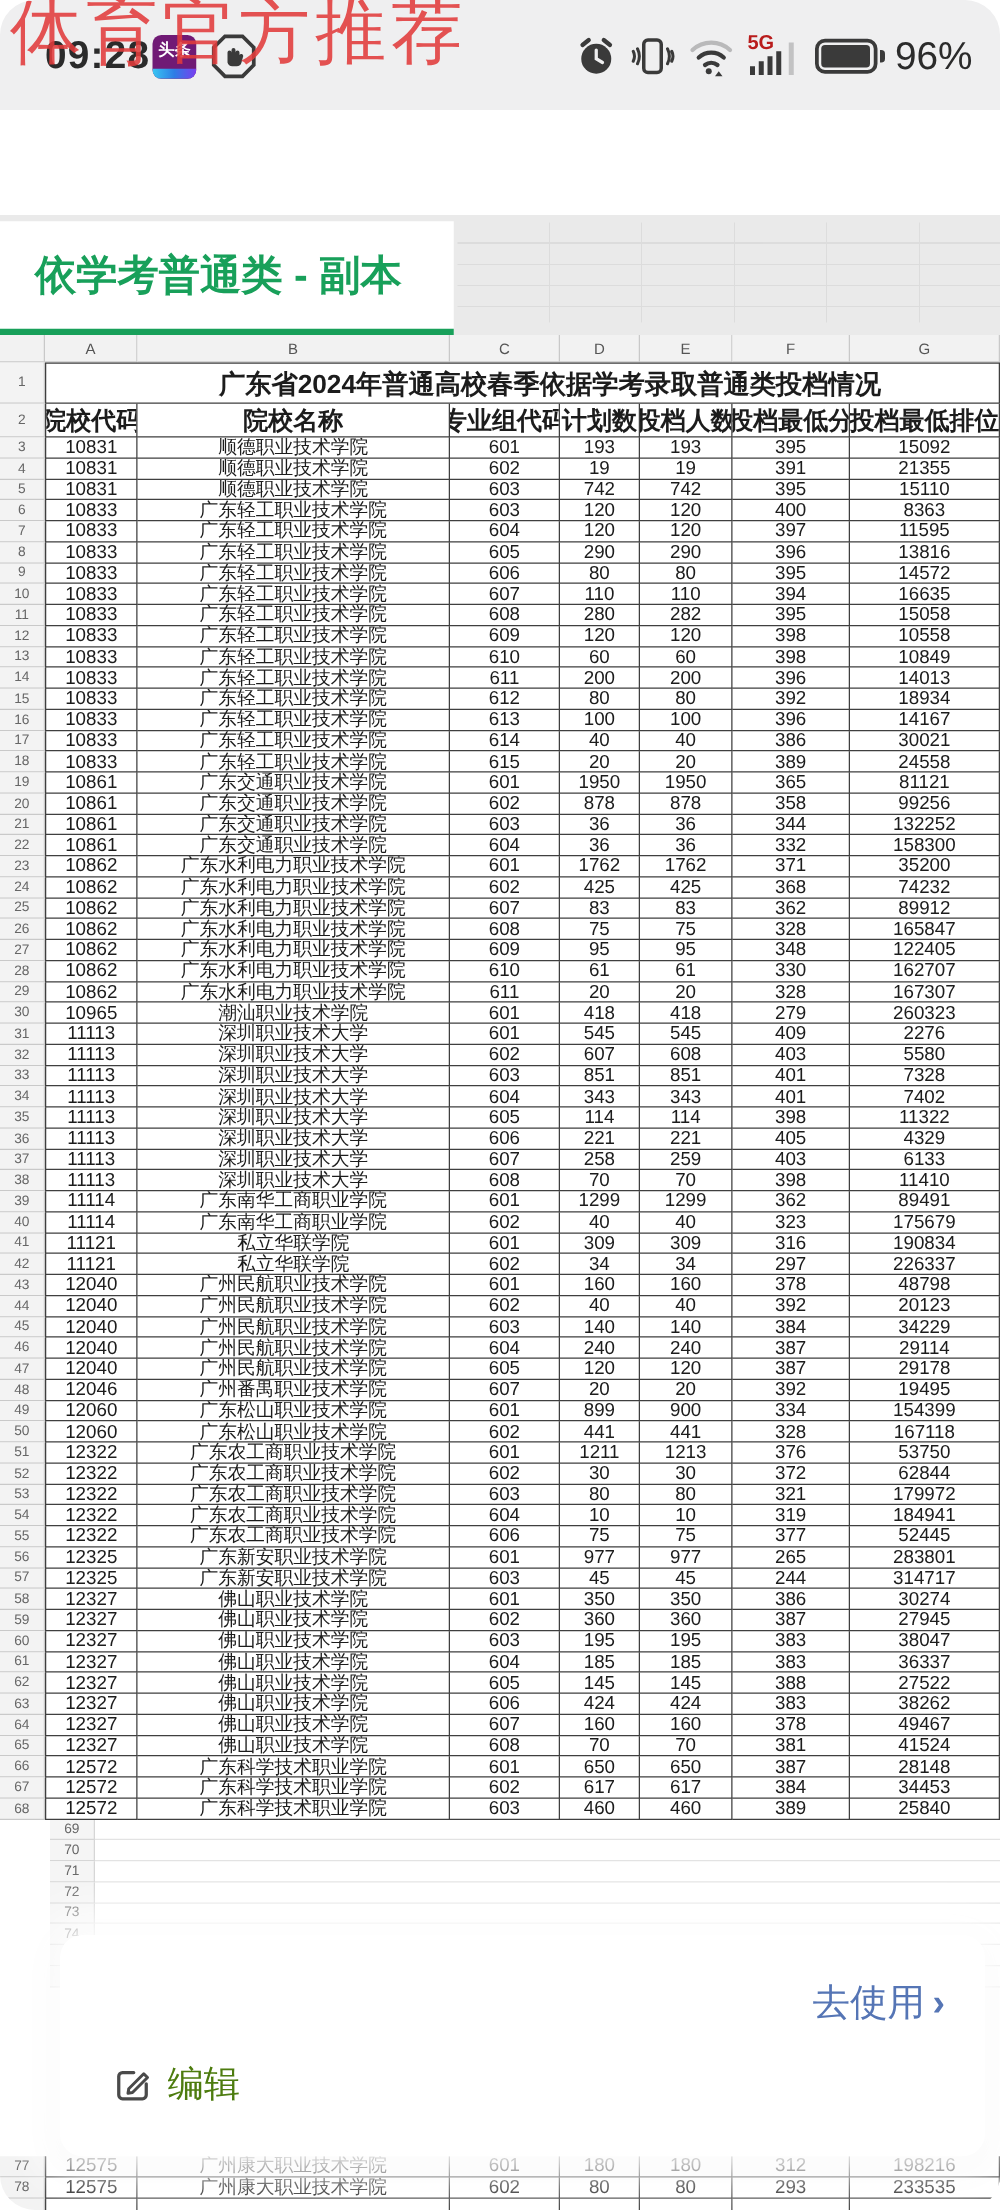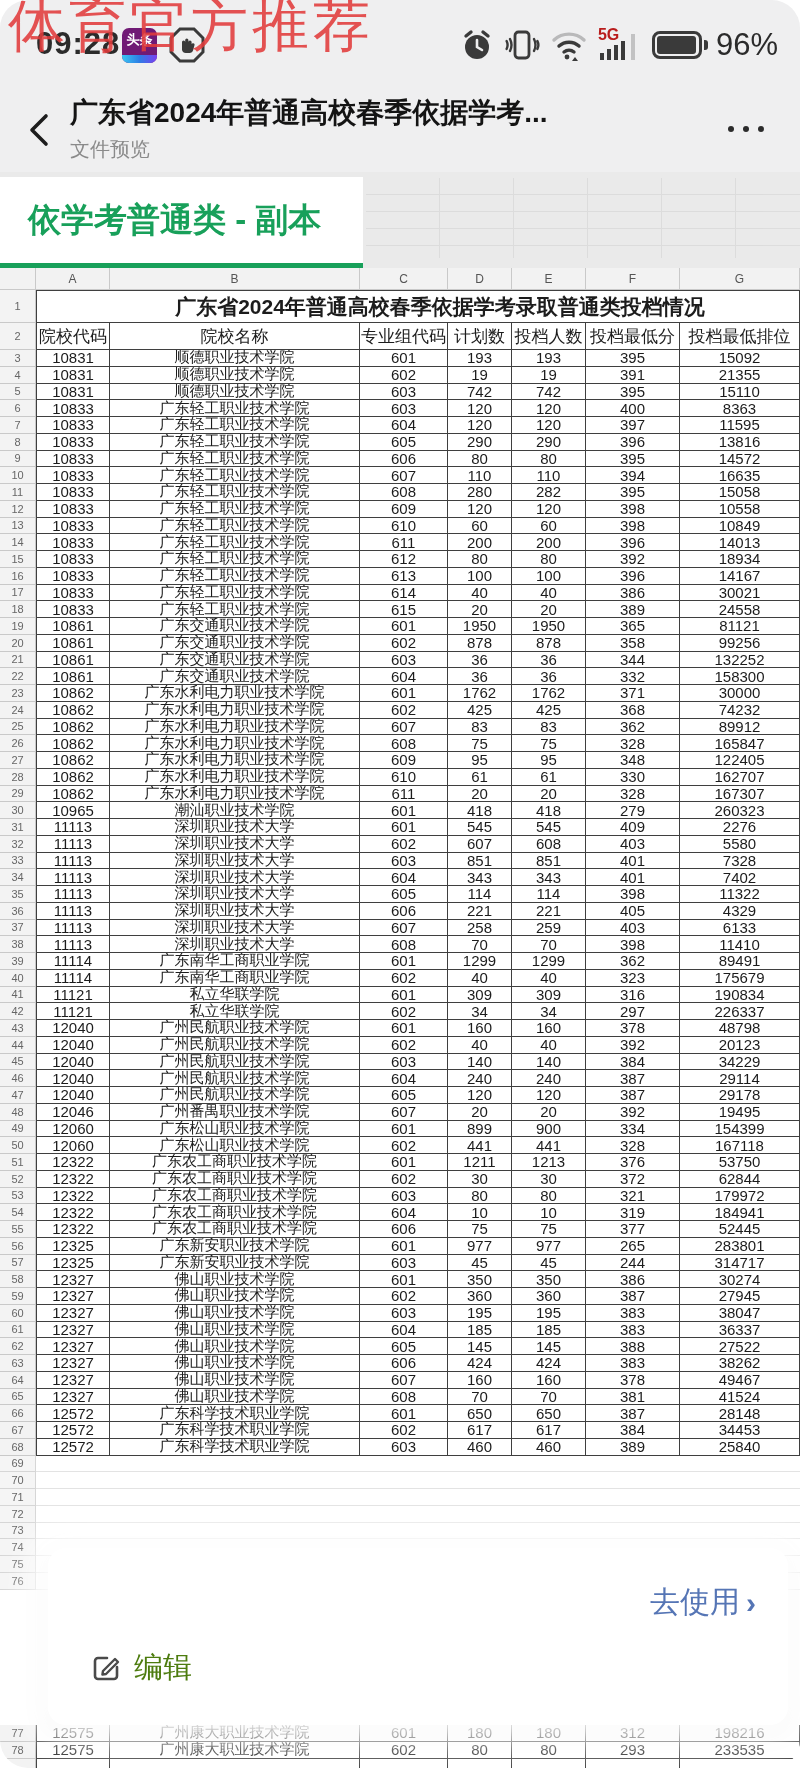--- a/index.html
+++ b/index.html
@@ -47,23 +47,23 @@
     font-size:12px;color:#555;background:#f2f2f2;}
   .sheet{position:absolute;left:0;top:290px;width:800px;}
   .rn{background:#f3f3f3;border-right:1px solid #c9c9c9;border-bottom:1px solid #c9c9c9;display:flex;align-items:center;justify-content:center;
     font-size:11px;color:#666;}
   .cell{border-right:1px solid #3f3f3f;border-bottom:1px solid #3f3f3f;display:flex;align-items:center;justify-content:center;
     font-size:15px;color:#1c1c1c;white-space:nowrap;overflow:hidden;}
   .c1{border-left:1px solid #3f3f3f;}
   .trow{height:33px;}
   .trow .cell{font-size:21px;font-weight:bold;border-top:1px solid #3f3f3f;}
   .hrow{height:27px;}
-  .hrow .cell{font-size:17px;font-weight:400;}
+  .hrow .cell{font-size:20px;font-weight:700;}
   .drow{height:16.75px;}
-  .lightrow{height:16.75px;}
+  .lightrow{height:16.75px;padding-left:40px;}
   .lightrow .rn{background:#f5f5f5;border-color:#d6d6d6;}
   .lightrow .lcell{border-bottom:1px solid #e3e3e3;grid-column:2/9;}
 
   
   .bottomrows{position:absolute;left:0;top:1725px;width:800px;background:#fff;}
   .bottomrows .drow .cell{border-top:0;}
   .partialrow{height:10px;}
   .partialrow .cell{border-bottom:0;}
 
   
@@ -121,36 +121,20 @@
         <span style="position:absolute;left:0;top:1px;width:50px;height:28px;border:3px solid #3a3a3a;border-radius:8px;"></span>
         <span style="position:absolute;left:5px;top:6px;width:39px;height:18px;background:#3a3a3a;border-radius:3px;"></span>
         <span style="position:absolute;left:52px;top:10px;width:4px;height:10px;background:#3a3a3a;border-radius:0 3px 3px 0;"></span>
       </div>
       <div class="battpct">96%</div>
     </div>
   </div>
 
   <div class="watermark">体育官方推荐</div>
 
-  <div class="navbar">
-    <div class="back">
-      <svg width="34" height="40" viewBox="0 0 34 40">
-          <path d="M24 6 L10 20 L24 34" fill="none" stroke="#1d1d1d" stroke-width="3.6" stroke-linecap="round" stroke-linejoin="round"></path>
-        </svg>
-    </div>
-    <div class="titlebox">
-      <div class="doc-title">广东省2024年普通高校春季依据学考...</div>
-      <div class="doc-sub">文件预览</div>
-    </div>
-    <div class="menu-dots">
-        <i></i>
-        <i></i>
-        <i></i>
-      </div>
-  </div>
 
   <div class="tabbar">
     <div class="ghostgrid"></div>
     <div class="sheettab">
       <span>依学考普通类 - 副本</span>
     </div>
   </div>
 
   <div class="colheads">
     <div class="grow">
@@ -382,21 +366,21 @@
           <span class="cell">158300</span>
         </div>
         <div class="grow drow">
           <span class="rn">23</span>
           <span class="cell c1">10862</span>
           <span class="cell">广东水利电力职业技术学院</span>
           <span class="cell">601</span>
           <span class="cell">1762</span>
           <span class="cell">1762</span>
           <span class="cell">371</span>
-          <span class="cell">30000</span>
+          <span class="cell">35200</span>
         </div>
         <div class="grow drow">
           <span class="rn">24</span>
           <span class="cell c1">10862</span>
           <span class="cell">广东水利电力职业技术学院</span>
           <span class="cell">602</span>
           <span class="cell">425</span>
           <span class="cell">425</span>
           <span class="cell">368</span>
           <span class="cell">74232</span>

